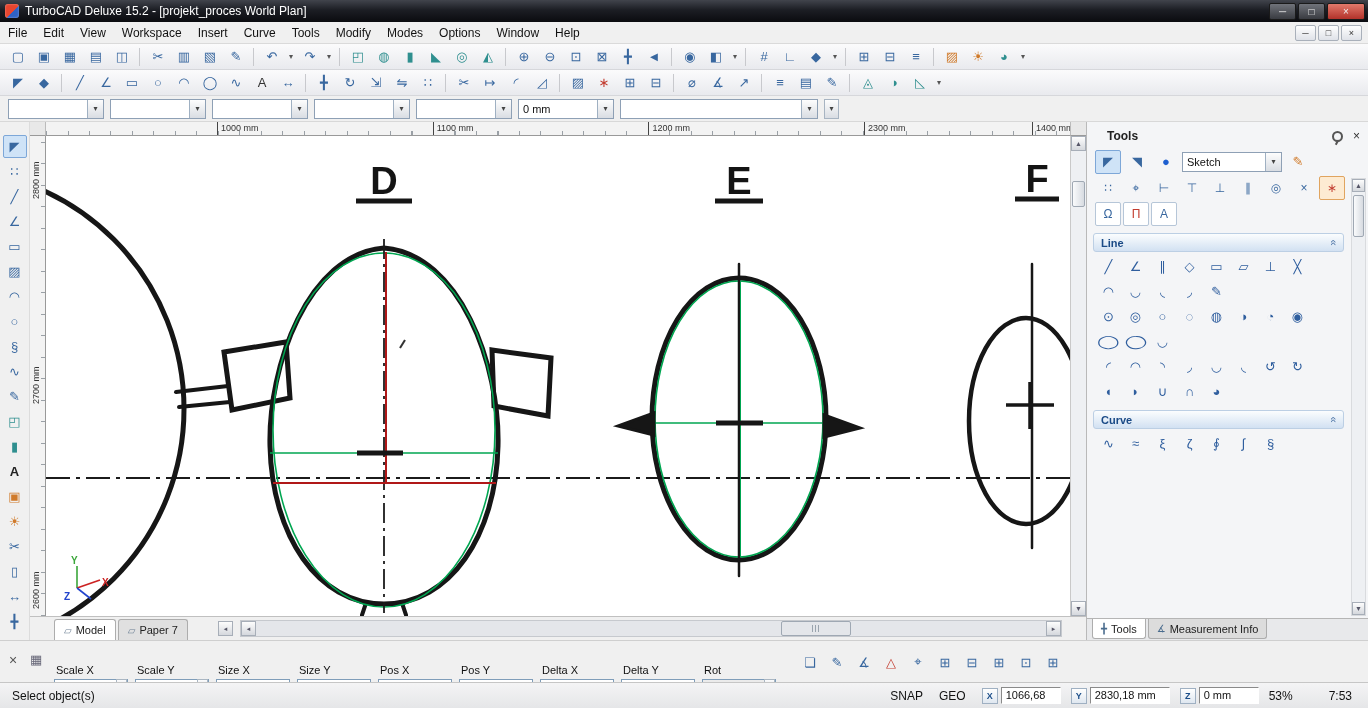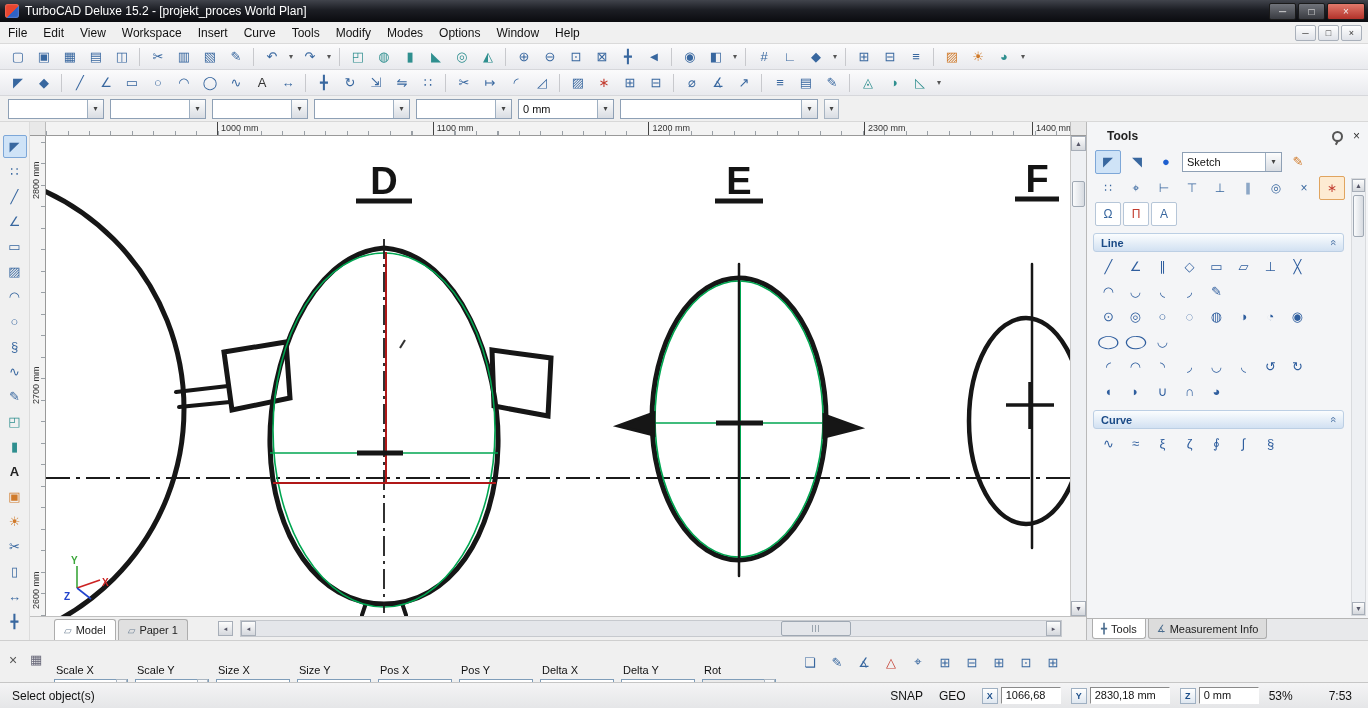--- a/index.html
+++ b/index.html
@@ -669,21 +669,21 @@
 
       <div class="bstrip">
         <div class="tabs">
 
         <span class="tab active">
             <span class="g">▱</span>
             <span>Model</span>
           </span>
             <span class="tab">
             <span class="g">▱</span>
-            <span>Paper 1</span>
+            <span>Paper 7</span>
           </span>
           </div>
         <div class="sbtn tsbtn">◂</div>
         <div class="htrack">
           <div class="sbtn left">◂</div>
           <div class="hthumb"></div>
           <div class="sbtn right">▸</div>
         </div>
       </div>
     </div>

